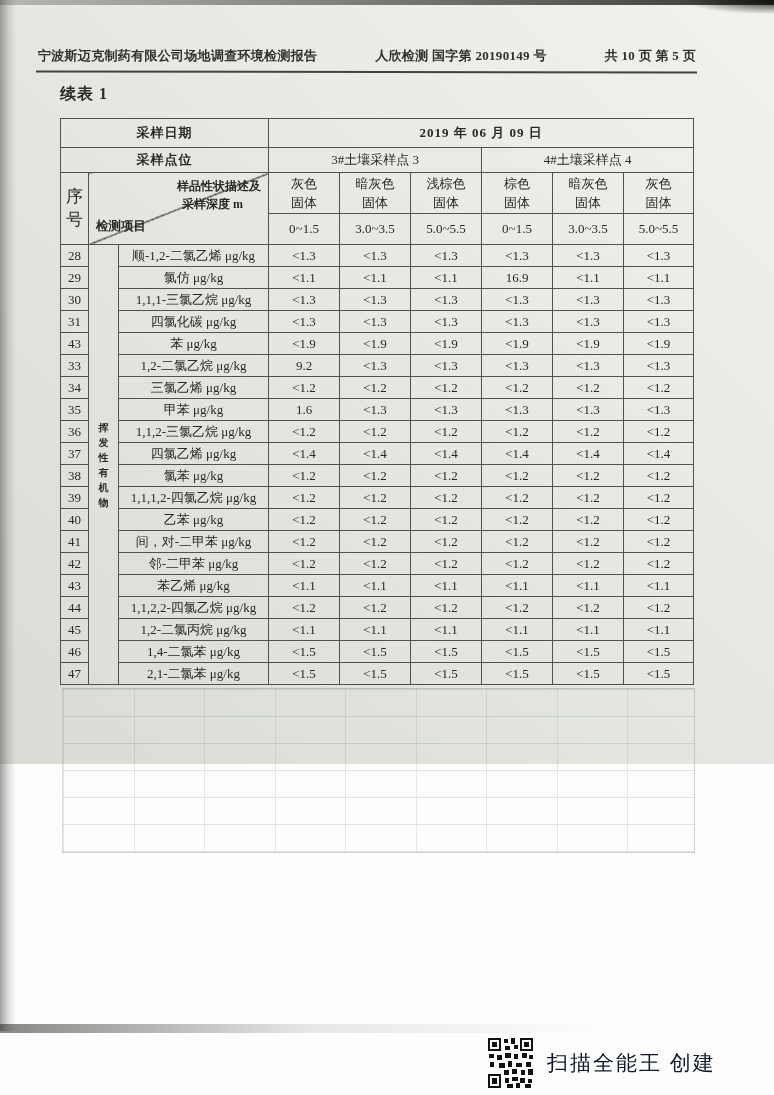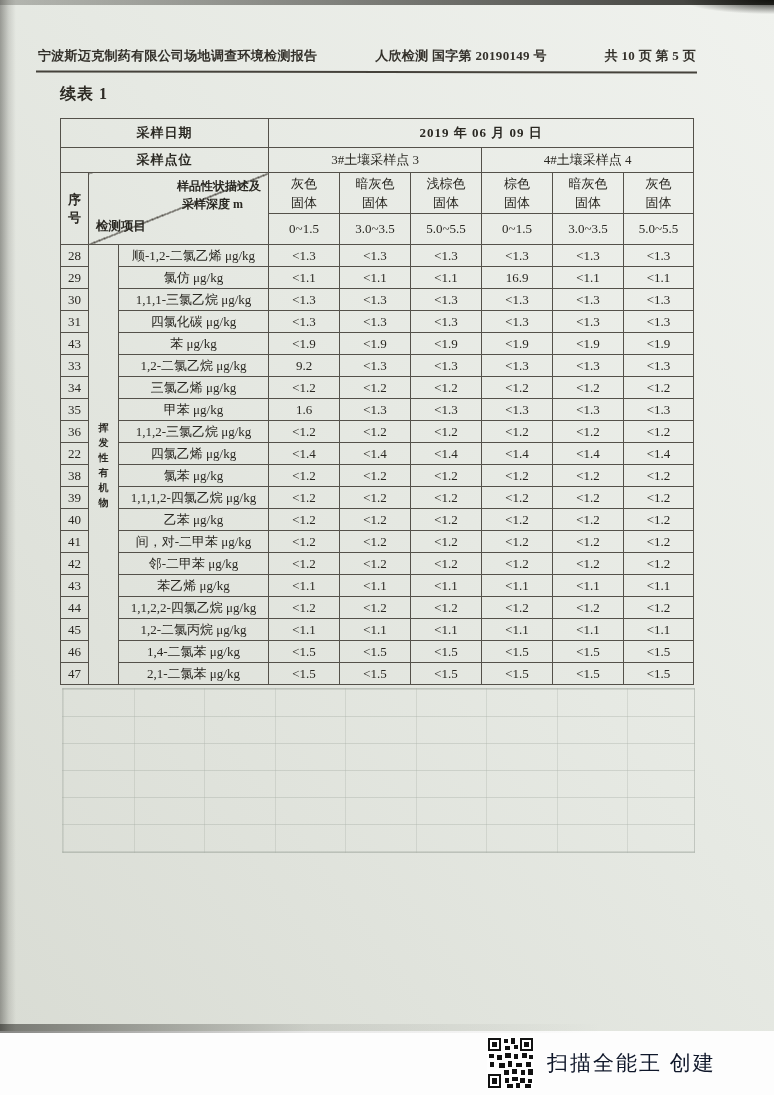--- a/index.html
+++ b/index.html
@@ -4,21 +4,21 @@
 <style>
   html,body{margin:0;padding:0;}
   body{
     width:774px;height:1095px;position:relative;overflow:hidden;
     background:#fdfdfd;
     font-family:"Liberation Serif","DejaVu Serif",serif;
     color:#2a2822;
   }
   
   .paper{
-    position:absolute;left:0;top:0;width:774px;height:1031px;
+    position:absolute;left:0;top:0;width:774px;height:764px;
     background:linear-gradient(to bottom left,#f0f2ee 0%,#e6e9e3 45%,#d9dcd4 100%);
   }
   .edge-left{
     position:absolute;left:0;top:0;width:16px;height:1031px;
     background:linear-gradient(to right,rgba(88,88,83,.55),rgba(120,120,114,.22) 55%,rgba(0,0,0,0));
   }
   .edge-top{
     position:absolute;left:0;top:0;width:774px;height:5px;
     background:linear-gradient(to right,rgba(70,70,64,.30),rgba(22,22,18,.85));
   }
@@ -57,21 +57,21 @@
   tr.r-date{height:29px;}
   tr.r-point{height:25px;}
   tr.r-desc{height:41px;}
   tr.r-depth{height:31px;}
   tbody.results tr{height:22px;}
   td.desc-cell{font-size:12px;line-height:1.5;}
   td.depth-cell{font-size:12.5px;}
   td.val{font-size:12.5px;}
   td.no{font-size:12.5px;}
   td.item{font-size:13px;margin-top:40px;}
-  .vwrap{display:inline-block;width:1.15em;line-height:1.35;font-size:13px;font-weight:700;}
+  .vwrap{display:inline-block;width:1.15em;line-height:1.35;font-size:17px;font-weight:400;}
   td.cat-cell .vwrap{font-size:10px;line-height:1.5;font-weight:600;}
   td.head-label{font-weight:600;letter-spacing:1px;}
   
   td.diag{
     position:relative;
     background:linear-gradient(to bottom right,
       rgba(0,0,0,0) calc(50% - .7px),
       #56534c calc(50% - .7px),
       #56534c calc(50% + .7px),
       rgba(0,0,0,0) calc(50% + .7px));
@@ -262,21 +262,21 @@
           <td class="no">36</td>
           <td class="item">1,1,2-三氯乙烷 μg/kg</td>
           <td class="val">&lt;1.2</td>
           <td class="val">&lt;1.2</td>
           <td class="val">&lt;1.2</td>
           <td class="val">&lt;1.2</td>
           <td class="val">&lt;1.2</td>
           <td class="val">&lt;1.2</td>
         </tr>
         <tr>
-          <td class="no">22</td>
+          <td class="no">37</td>
           <td class="item">四氯乙烯 μg/kg</td>
           <td class="val">&lt;1.4</td>
           <td class="val">&lt;1.4</td>
           <td class="val">&lt;1.4</td>
           <td class="val">&lt;1.4</td>
           <td class="val">&lt;1.4</td>
           <td class="val">&lt;1.4</td>
         </tr>
         <tr>
           <td class="no">38</td>

